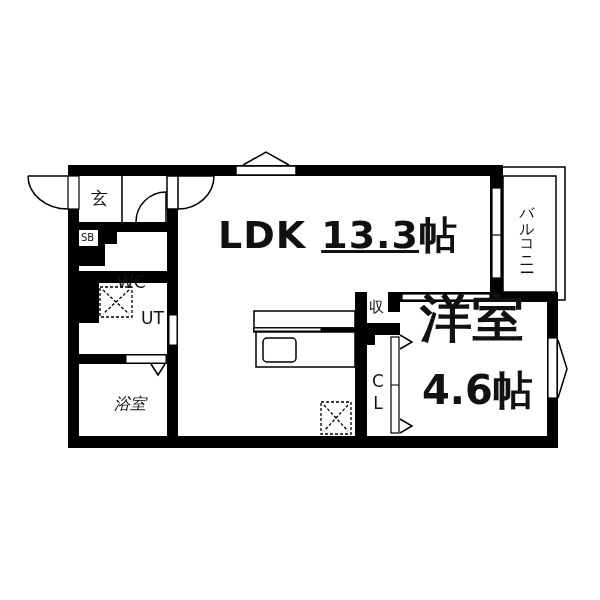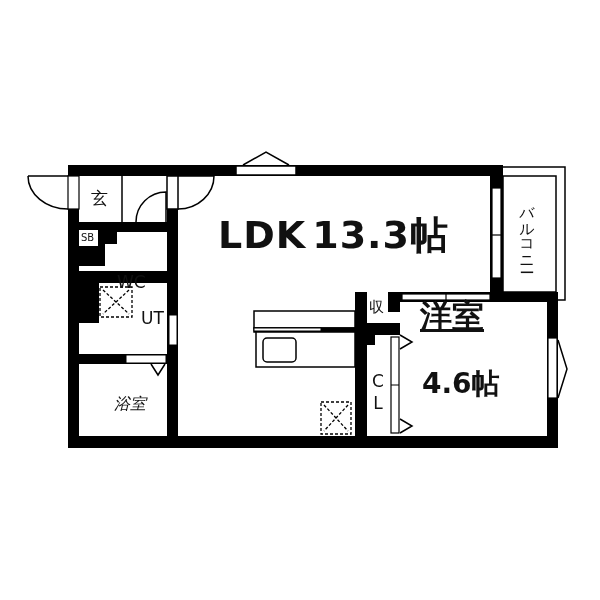--- a/index.html
+++ b/index.html
@@ -119,29 +119,29 @@
 
 <div class="lbl thin" style="left:81px;top:233px;font-size:10px;">SB</div>
 
 <div class="lbl thin" style="left:117px;top:247px;font-size:17px;margin-top:27px;">WC</div>
 
 <div class="lbl thin" style="left:122px;top:310px;font-size:17px;margin-left:19px;">UT</div>
 
 <div class="lbl thin" style="left:114px;top:396px;font-size:16px;font-style:italic;">浴室</div>
 
 <div class="lbl bold" style="left:218px;top:216px;font-size:38px;letter-spacing:1px;">
-  <span>LDK</span><span style="margin-left:6px;">13.3</span><span>帖</span>
+  <span>LDK</span><span style="margin-left:15px;text-decoration:underline;">13.3</span><span>帖</span>
 </div>
 
 <div class="lbl thin" style="left:369px;top:300px;font-size:15px;">収</div>
 
 <div class="lbl thin" style="left:370px;top:370px;font-size:17px;text-align:center;width:16px;line-height:22px;">
   <div>C</div>
   <div>L</div>
 </div>
 
-<div class="lbl bold" style="left:420px;top:300px;font-size:32px;text-decoration:underline;">洋室</div>
+<div class="lbl bold" style="left:420px;top:292px;font-size:52px;">洋室</div>
 
-<div class="lbl bold" style="left:422px;top:370px;font-size:28px;">
+<div class="lbl bold" style="left:422px;top:370px;font-size:40px;">
   <span>4.6</span><span>帖</span>
 </div>
 
 <div class="lbl thin vert" style="left:519px;top:196px;font-size:15px;">バルコニー</div>
 
 </body></html>

